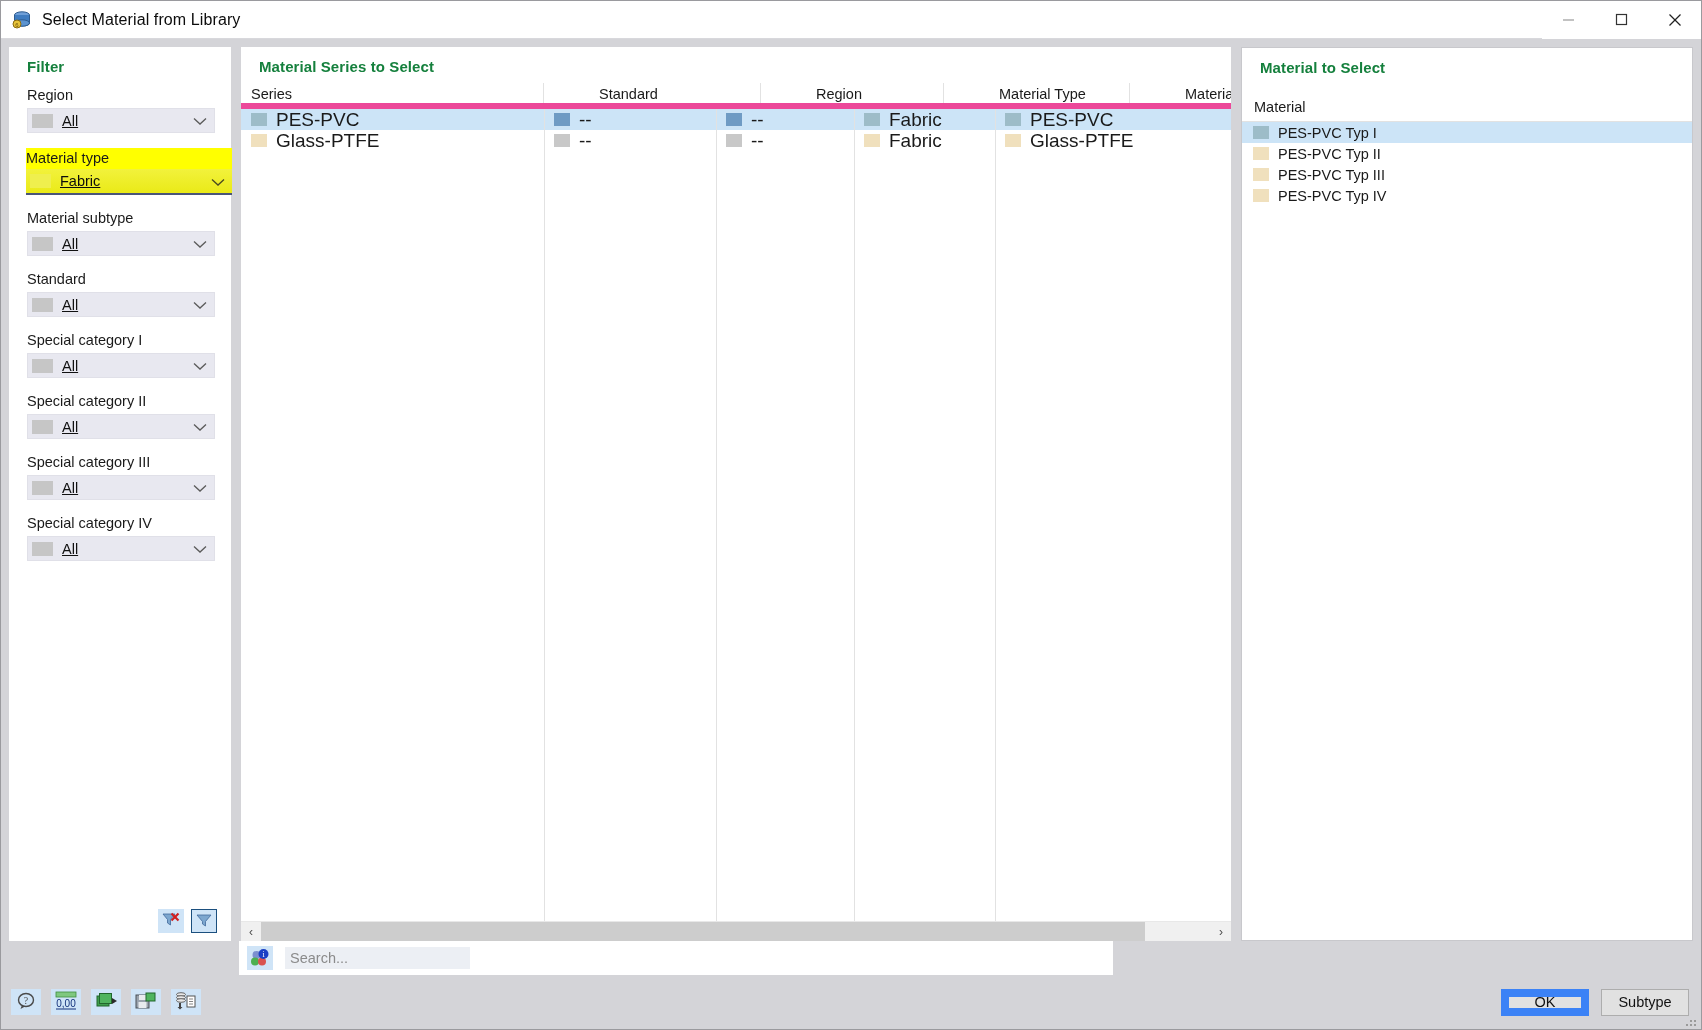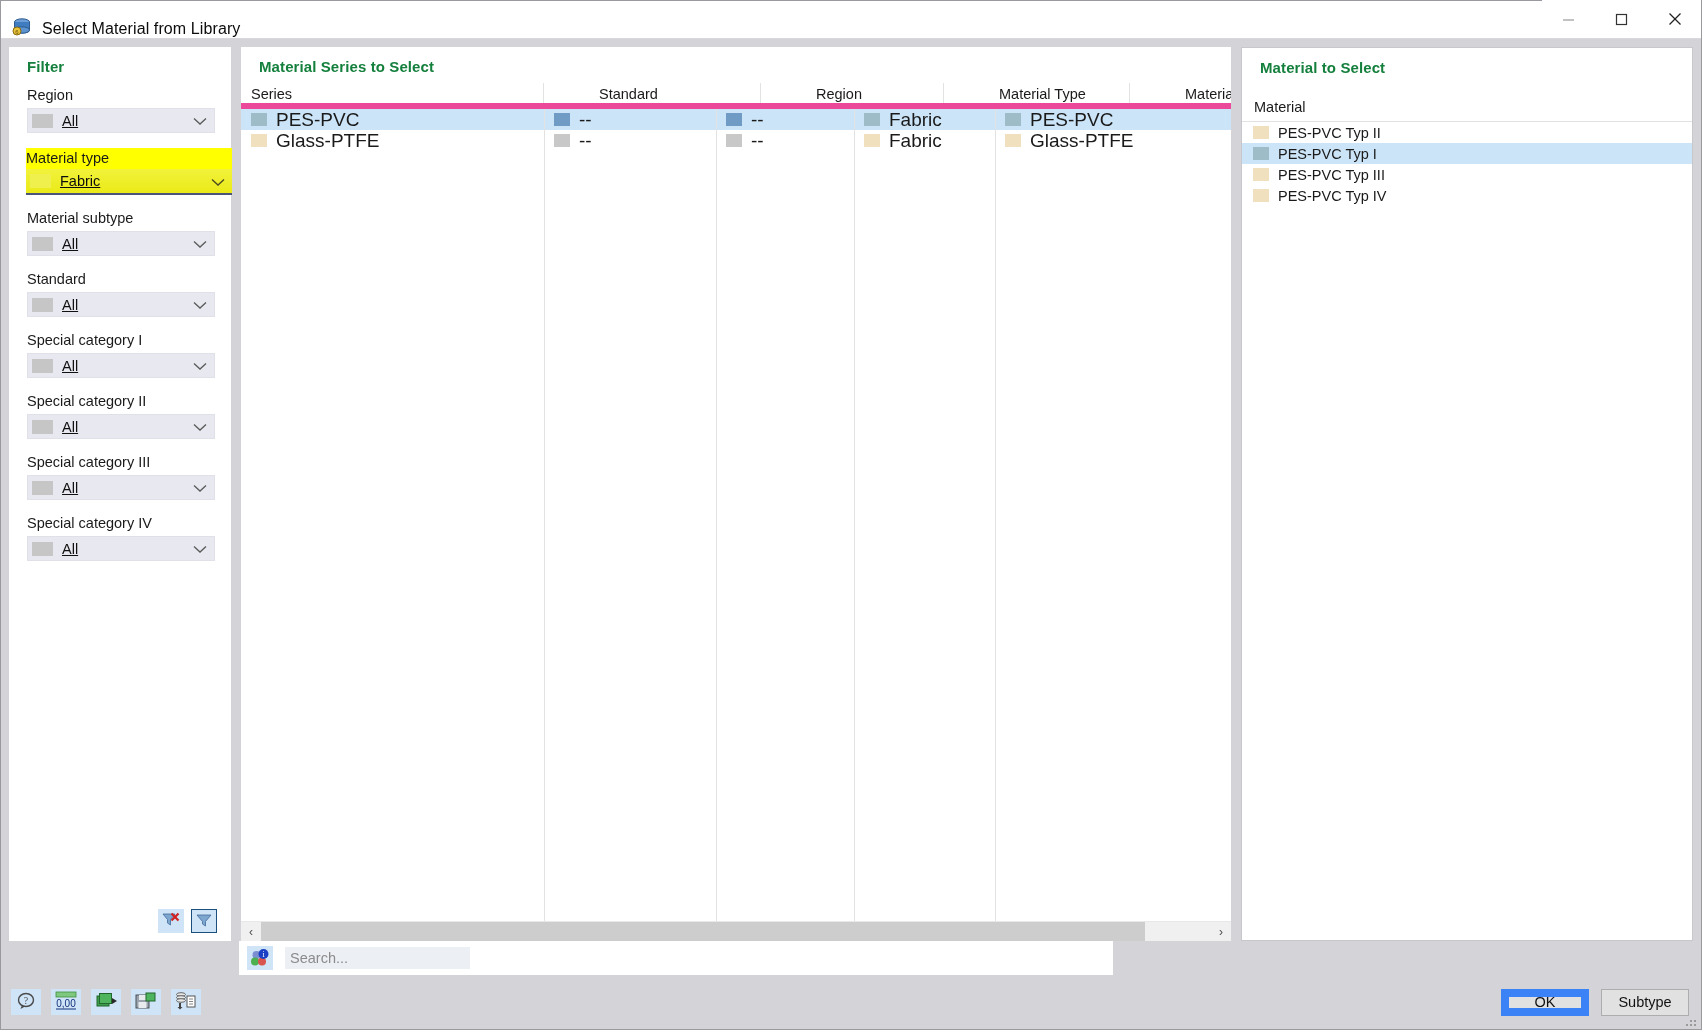--- a/index.html
+++ b/index.html
@@ -22,21 +22,21 @@
     border: 1px solid #9a9a9e;
     display: flex;
     flex-direction: column;
   }
 
   
   .titlebar {
     height: 38px;
     background: #ffffff;
     display: flex;
-    align-items: flex-end;
+    align-items: center;
     flex: none;
     border-bottom: 1px solid #d8d8dc;
   }
   .title-icon {
     width: 22px; height: 22px;
     margin-left: 10px; margin-right: 9px;
     flex: none;
     position: relative;
   }
   .title-text {
@@ -578,27 +578,27 @@
           <div class="thumb"></div>
         </div>
         <div class="arrow">›</div>
       </div>
     </div>
 
     <div class="material-panel">
       <div class="panel-title">Material to Select</div>
       <div class="mat-head" style="margin-top:20px;">Material</div>
       <div class="mat-list">
+        <div class="mat-item selected">
+          <span class="sw" style="background:#9dbcc8"></span>
+          <span>PES-PVC Typ I</span>
+        </div>
         <div class="mat-item">
           <span class="sw" style="background:#f0e0bd"></span>
           <span>PES-PVC Typ II</span>
-        </div>
-        <div class="mat-item selected">
-          <span class="sw" style="background:#9dbcc8"></span>
-          <span>PES-PVC Typ I</span>
         </div>
         <div class="mat-item">
           <span class="sw" style="background:#f0e0bd"></span>
           <span>PES-PVC Typ III</span>
         </div>
         <div class="mat-item">
           <span class="sw" style="background:#f0e0bd"></span>
           <span>PES-PVC Typ IV</span>
         </div>
       </div>

